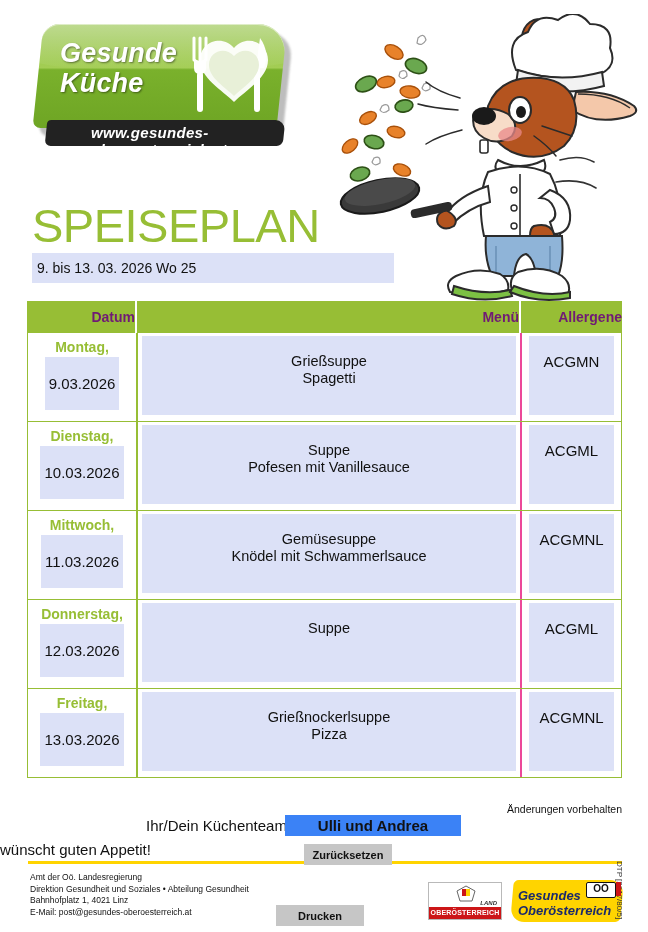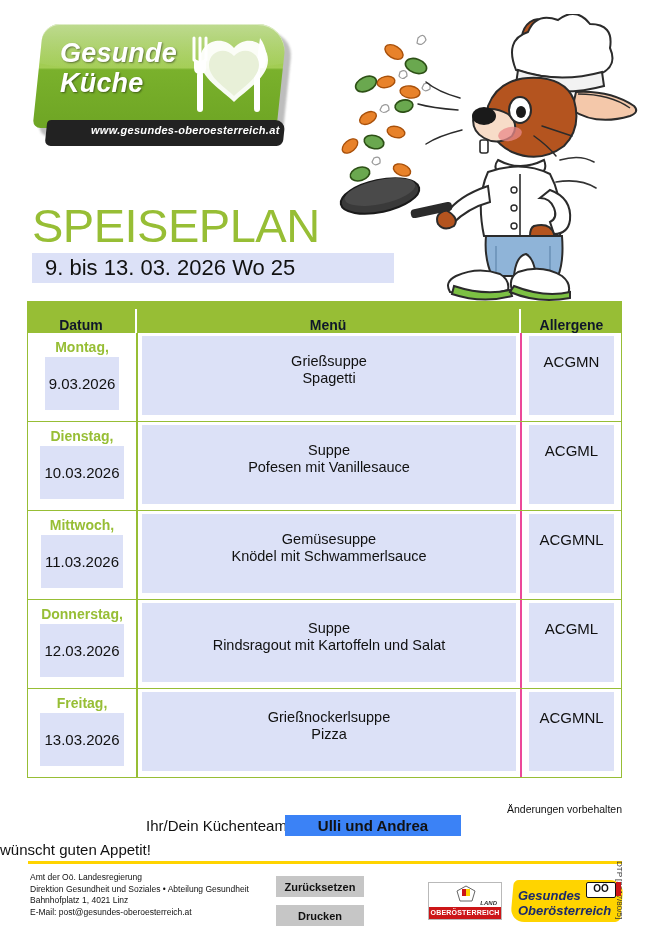--- a/index.html
+++ b/index.html
@@ -68,21 +68,21 @@
     width: 238px; height: 26px;
     background: #222222;
     transform: skewX(-6deg);
     border-radius: 4px 10px 6px 6px;
   }
   .logo-url {
     position: absolute;
     left: 20px; top: 100px;
     z-index: 5;
     color: #ffffff;
-    font-size: 11px;
+    font-size: 15px;
     font-weight: bold;
     font-style: italic;
     letter-spacing: .3px;
     padding-left: 33px;
   }
   .logo-cutlery { position:absolute; right: 14px; top: 8px; z-index: 3; }
 
   
   .mascot {
     position: absolute;
@@ -103,48 +103,47 @@
     letter-spacing: -.5px;
     z-index: 6;
   }
   .daterange {
     position: absolute;
     left: 32px;
     top: 253px;
     width: 362px;
     height: 30px;
     background: #dce1f7;
-    font-size: 22px;
+    font-size: 14px;
     line-height: 30px;
-    padding-left: 13px;
+    padding-left: 5px;
     box-sizing: border-box;
     z-index: 6;
     color: #111;
   }
 
   
   .table {
     position: absolute;
     left: 27px;
     top: 301px;
     width: 595px;
   }
   .thead {
     display: flex;
     height: 32px;
     background: #97be35;
   }
   .th {
-    color: #0f172a;
+    color: #701a75;
     font-weight: bold;
     font-size: 14px;
     line-height: 32px;
-    text-align: center;
-    box-sizing: border-box;
-    margin-top: 8px;
+    text-align: right;
+    box-sizing: border-box;
   }
   .th.datum { width: 110px; border-right: 2px solid #ffffff; }
   .th.menu  { flex: 1; border-right: 2px solid #ffffff; }
   .th.allerg{ width: 101px; }
 
   .trow {
     display: flex;
     height: 89px;
     border-left: 1px solid #97be35;
     border-right: 1px solid #97be35;
@@ -266,21 +265,21 @@
     height: 21px;
     background: #c6c6c6;
     border: none;
     font-family: "Liberation Sans", sans-serif;
     font-size: 11px;
     font-weight: bold;
     color: #111;
     cursor: pointer;
     padding: 0;
   }
-  .btn-reset { top: 876px; }
+  .btn-reset { top: 844px; margin-left: 28px; }
   .btn-print { top: 905px; }
 
   
   .logo-land {
     position: absolute;
     left: 428px;
     top: 882px;
     width: 74px;
     height: 38px;
     border: 1px solid #b9b9b9;
@@ -552,21 +551,20 @@
   </div>
 
   <div class="trow">
     <div class="td-datum">
       <div class="day-name">Donnerstag,</div>
       <div class="day-date">12.03.2026</div>
     </div>
     <div class="td-menu">
       <div class="menu-field">
           <div>Suppe</div>
-          <div>Rindsragout mit Kartoffeln und Salat</div>
         </div>
     </div>
     <div class="td-allerg">
       <div class="allerg-field">ACGML</div>
     </div>
   </div>
 
   <div class="trow">
     <div class="td-datum">
       <div class="day-name">Freitag,</div>

